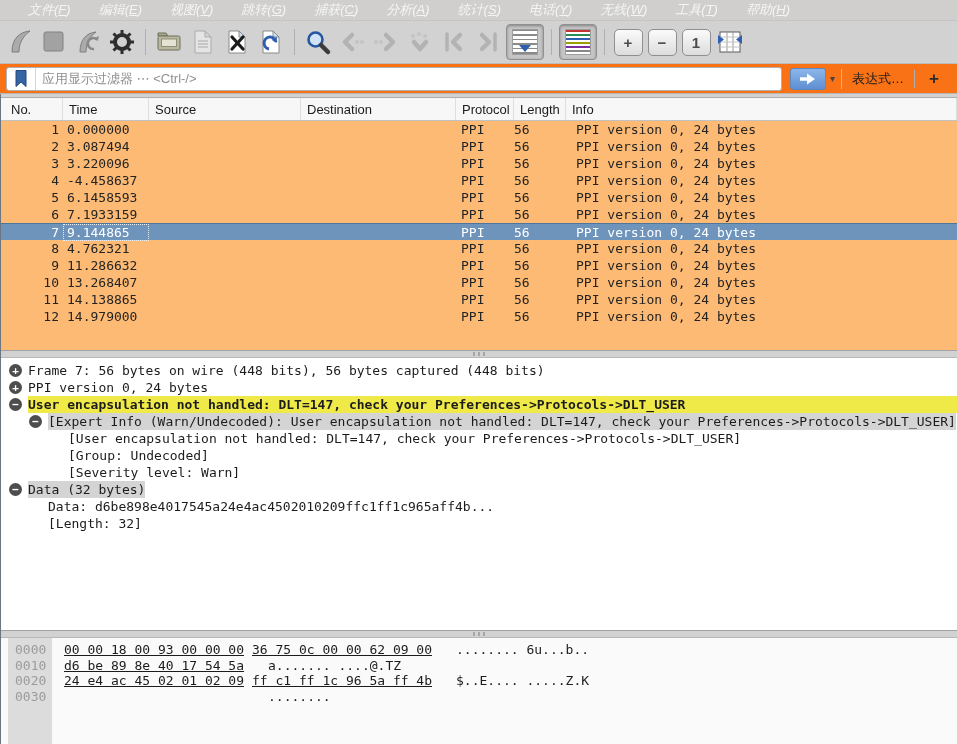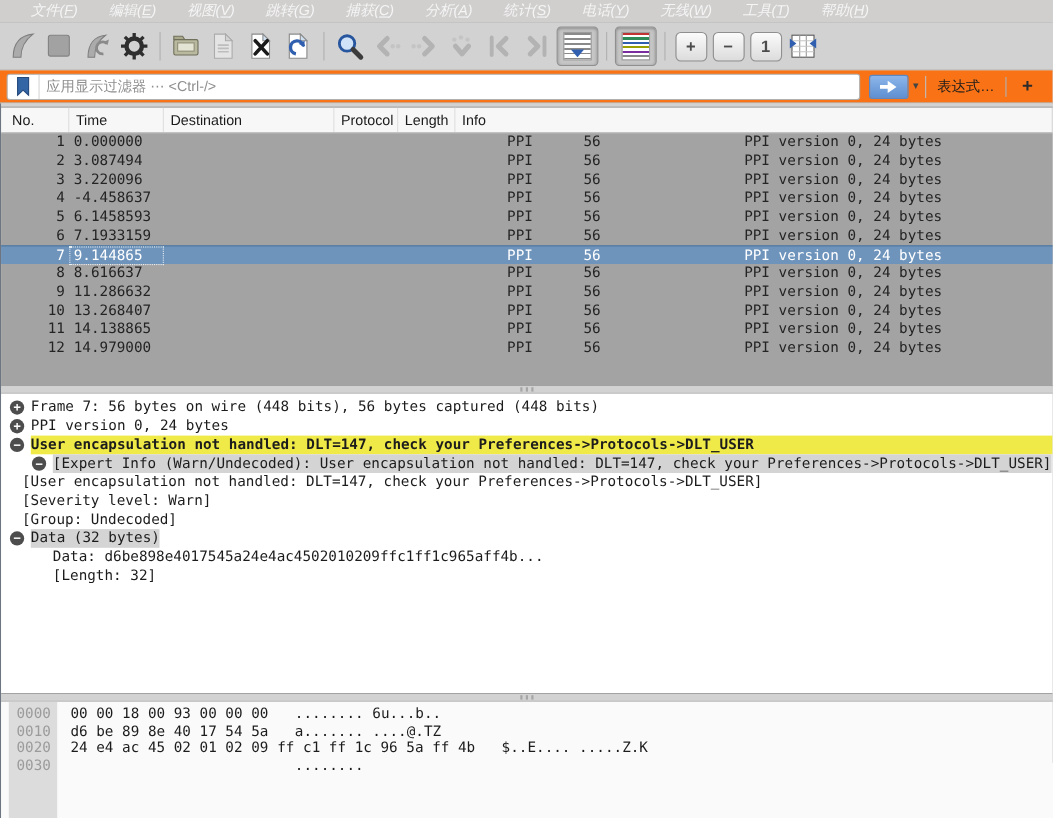--- a/index.html
+++ b/index.html
@@ -48,34 +48,34 @@
   .fb-expr{font-size:13px;color:#1c1c1c;padding:0 10px;}
   .fb-sep{width:1px;height:18px;background:#b0b0b0;}
   .fb-plus{font-size:17px;color:#2b2b2b;padding:0 12px 0 14px;font-weight:bold;}
 
   
   .main{flex:1;display:flex;flex-direction:column;border-left:1px solid #6d7680;background:#d2d2d2;}
   .gap{height:3px;background:#d2d2d2;flex:none;}
   .mono{font-family:"DejaVu Sans Mono","Liberation Mono",monospace;font-size:13px;}
 
   
-  .list-pane{height:252px;background:#a3a3a3;flex:none;display:flex;flex-direction:column;
+  .list-pane{height:252px;background:#fdba74;flex:none;display:flex;flex-direction:column;
              border-bottom:1px solid #a2a2a2;border-top:1px solid #aeaeae;}
   .phead{height:22px;display:flex;background:#f7f7f7;border-bottom:1px solid #c2c2c2;
          font-size:13px;color:#1b1b1b;flex:none;}
   .phead span{border-right:1px solid #dedede;display:flex;align-items:center;padding-left:6px;
               box-sizing:border-box;}
   .prow{height:17px;display:flex;align-items:center;color:#242424;flex:none;line-height:17px;}
   .c-no{width:62px;text-align:right;padding-right:4px;box-sizing:border-box;flex:none;}
   .c-time{width:86px;padding-left:4px;box-sizing:border-box;flex:none;}
   .c-src{width:152px;flex:none;}
   .c-dst{width:155px;flex:none;}
   .c-proto{width:58px;padding-left:5px;box-sizing:border-box;flex:none;}
-  .c-len{width:52px;text-align:right;padding-right:20px;box-sizing:border-box;flex:none;}
-  .c-info{flex:1;padding-left:10px;text-align:center;}
+  .c-len{width:52px;padding-right:10px;box-sizing:border-box;flex:none;}
+  .c-info{flex:1;padding-left:10px;}
   .phead .c-no{text-align:left;padding-left:10px;}
   .prow.selected{background:#6e94bc;color:#fff;border-top:1px solid #4d769c;height:16px;}
   .prow.selected .c-time{outline:1px dotted #e6eef6;outline-offset:-1px;}
 
   
   .splitter{height:6px;background:#d2d2d2;display:grid;place-items:center;flex:none;
             border-bottom:1px solid #b8b8b8;}
   .grip{display:flex;gap:3px;}
   .grip i{width:2px;height:4px;background:#a6a6a6;display:block;}
 
@@ -84,29 +84,29 @@
                 border-bottom:1px solid #a2a2a2;}
   .dline{height:17px;display:flex;align-items:center;line-height:17px;color:#1c1c1c;}
   .eicon{width:13px;height:13px;border-radius:50%;background:#4d4d4d;color:#fff;flex:none;
          font:bold 11px/13px "DejaVu Sans Mono",monospace;text-align:center;margin-right:6px;}
   .eicon.hide{visibility:hidden;}
   .dtext{white-space:pre;}
   .dtext.yellow{background:#f0ea49;font-weight:bold;flex:1;}
   .dtext.gray{background:#d4d4d4;}
   .ind0{padding-left:8px;}
   .ind1{padding-left:28px;}
-  .ind2{}
+  .ind2{padding-left:48px;}
 
   
   .hex-pane{height:111px;background:#fafafa;flex:none;display:flex;padding-left:7px;overflow:hidden;}
   .offcol{width:44px;background:#dcdcdc;color:#9b9b9b;flex:none;padding-top:4px;}
   .offcol .off{height:15.5px;line-height:15.5px;padding-left:7px;}
   .hexbody{flex:1;padding-top:4px;color:#1c1c1c;}
   .hline{height:15.5px;line-height:15.5px;display:flex;padding-left:12px;}
-  .hx{display:inline-block;width:188px;white-space:pre;flex:none;}
+  .hx{display:inline-block;width:188px;white-space:pre;flex:none;text-decoration:underline;}
   .asc{white-space:pre;margin-left:16px;}
 
   svg{display:block;}
 </style>
 </head>
 <body>
 
 <div class="window">
 
   <div class="menubar">
@@ -323,20 +323,21 @@
     <div class="fb-plus">+</div>
   </div>
 
   <div class="main">
     <div class="gap"></div>
 
     <div class="list-pane">
       <div class="phead">
         <span class="c-no">No.</span>
         <span class="c-time">Time</span>
+        <span class="c-src">Source</span>
         <span class="c-dst">Destination</span>
         <span class="c-proto">Protocol</span>
         <span class="c-len">Length</span>
         <span class="c-info">Info</span>
       </div>
       <div class="prows mono">
         <div class="prow">
             <span class="c-no">1</span>
             <span class="c-time">0.000000</span>
             <span class="c-src"></span>
@@ -394,21 +395,21 @@
             <span class="c-no">7</span>
             <span class="c-time">9.144865</span>
             <span class="c-src"></span>
             <span class="c-dst"></span>
             <span class="c-proto">PPI</span>
             <span class="c-len">56</span>
             <span class="c-info">PPI version 0, 24 bytes</span>
           </div>
         <div class="prow">
             <span class="c-no">8</span>
-            <span class="c-time">8.616637</span>
+            <span class="c-time">4.762321</span>
             <span class="c-src"></span>
             <span class="c-dst"></span>
             <span class="c-proto">PPI</span>
             <span class="c-len">56</span>
             <span class="c-info">PPI version 0, 24 bytes</span>
           </div>
         <div class="prow">
             <span class="c-no">9</span>
             <span class="c-time">11.286632</span>
             <span class="c-src"></span>
@@ -471,25 +472,25 @@
       <div class="dline ind1">
           <span class="eicon">−</span>
           <span class="dtext gray">[Expert Info (Warn/Undecoded): User encapsulation not handled: DLT=147, check your Preferences-&gt;Protocols-&gt;DLT_USER]</span>
         </div>
       <div class="dline ind2">
           <span class="eicon hide"></span>
           <span class="dtext">[User encapsulation not handled: DLT=147, check your Preferences-&gt;Protocols-&gt;DLT_USER]</span>
         </div>
       <div class="dline ind2">
           <span class="eicon hide"></span>
-          <span class="dtext">[Severity level: Warn]</span>
+          <span class="dtext">[Group: Undecoded]</span>
         </div>
       <div class="dline ind2">
           <span class="eicon hide"></span>
-          <span class="dtext">[Group: Undecoded]</span>
+          <span class="dtext">[Severity level: Warn]</span>
         </div>
       <div class="dline ind0">
           <span class="eicon">−</span>
           <span class="dtext gray">Data (32 bytes)</span>
         </div>
       <div class="dline ind1">
           <span class="eicon hide"></span>
           <span class="dtext">Data: d6be898e4017545a24e4ac4502010209ffc1ff1c965aff4b...</span>
         </div>
       <div class="dline ind1">
@@ -509,20 +510,21 @@
     <div class="hex-pane mono">
       <div class="offcol">
         <div class="off">0000</div>
         <div class="off">0010</div>
         <div class="off">0020</div>
         <div class="off">0030</div>
       </div>
       <div class="hexbody">
         <div class="hline">
             <span class="hx">00 00 18 00 93 00 00 00</span>
+            <span class="hx">36 75 0c 00 00 62 09 00</span>
             <span class="asc">........ 6u...b..</span>
           </div>
         <div class="hline">
             <span class="hx">d6 be 89 8e 40 17 54 5a</span>
             <span class="asc">a....... ....@.TZ</span>
           </div>
         <div class="hline">
             <span class="hx">24 e4 ac 45 02 01 02 09</span>
             <span class="hx">ff c1 ff 1c 96 5a ff 4b</span>
             <span class="asc">$..E.... .....Z.K</span>

